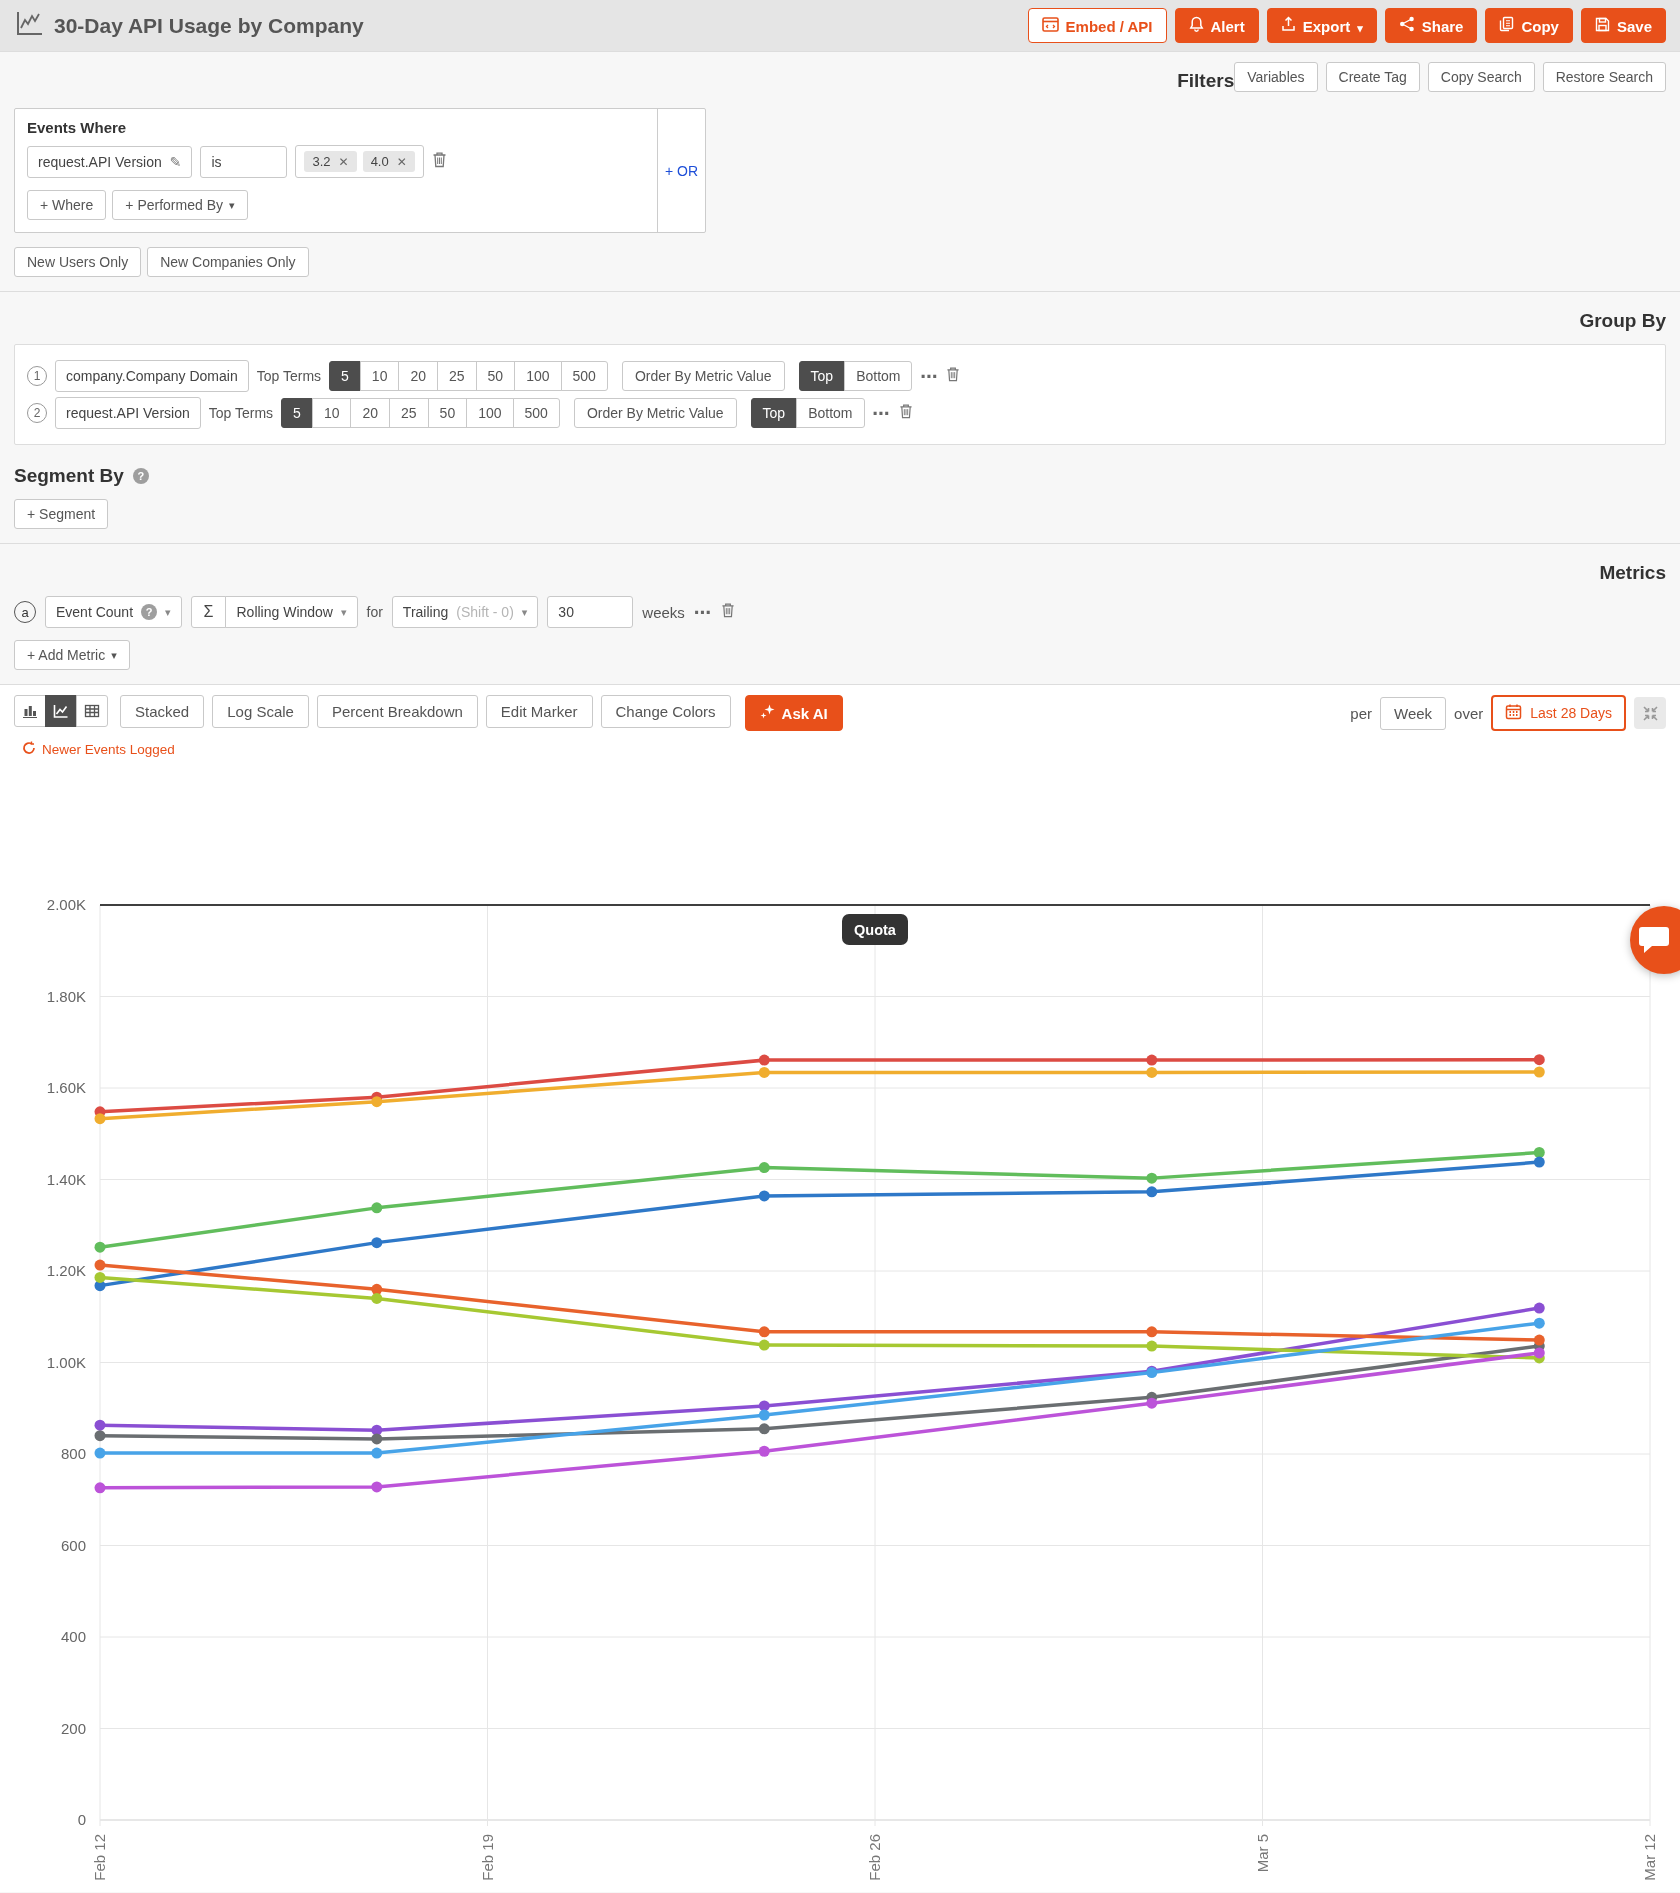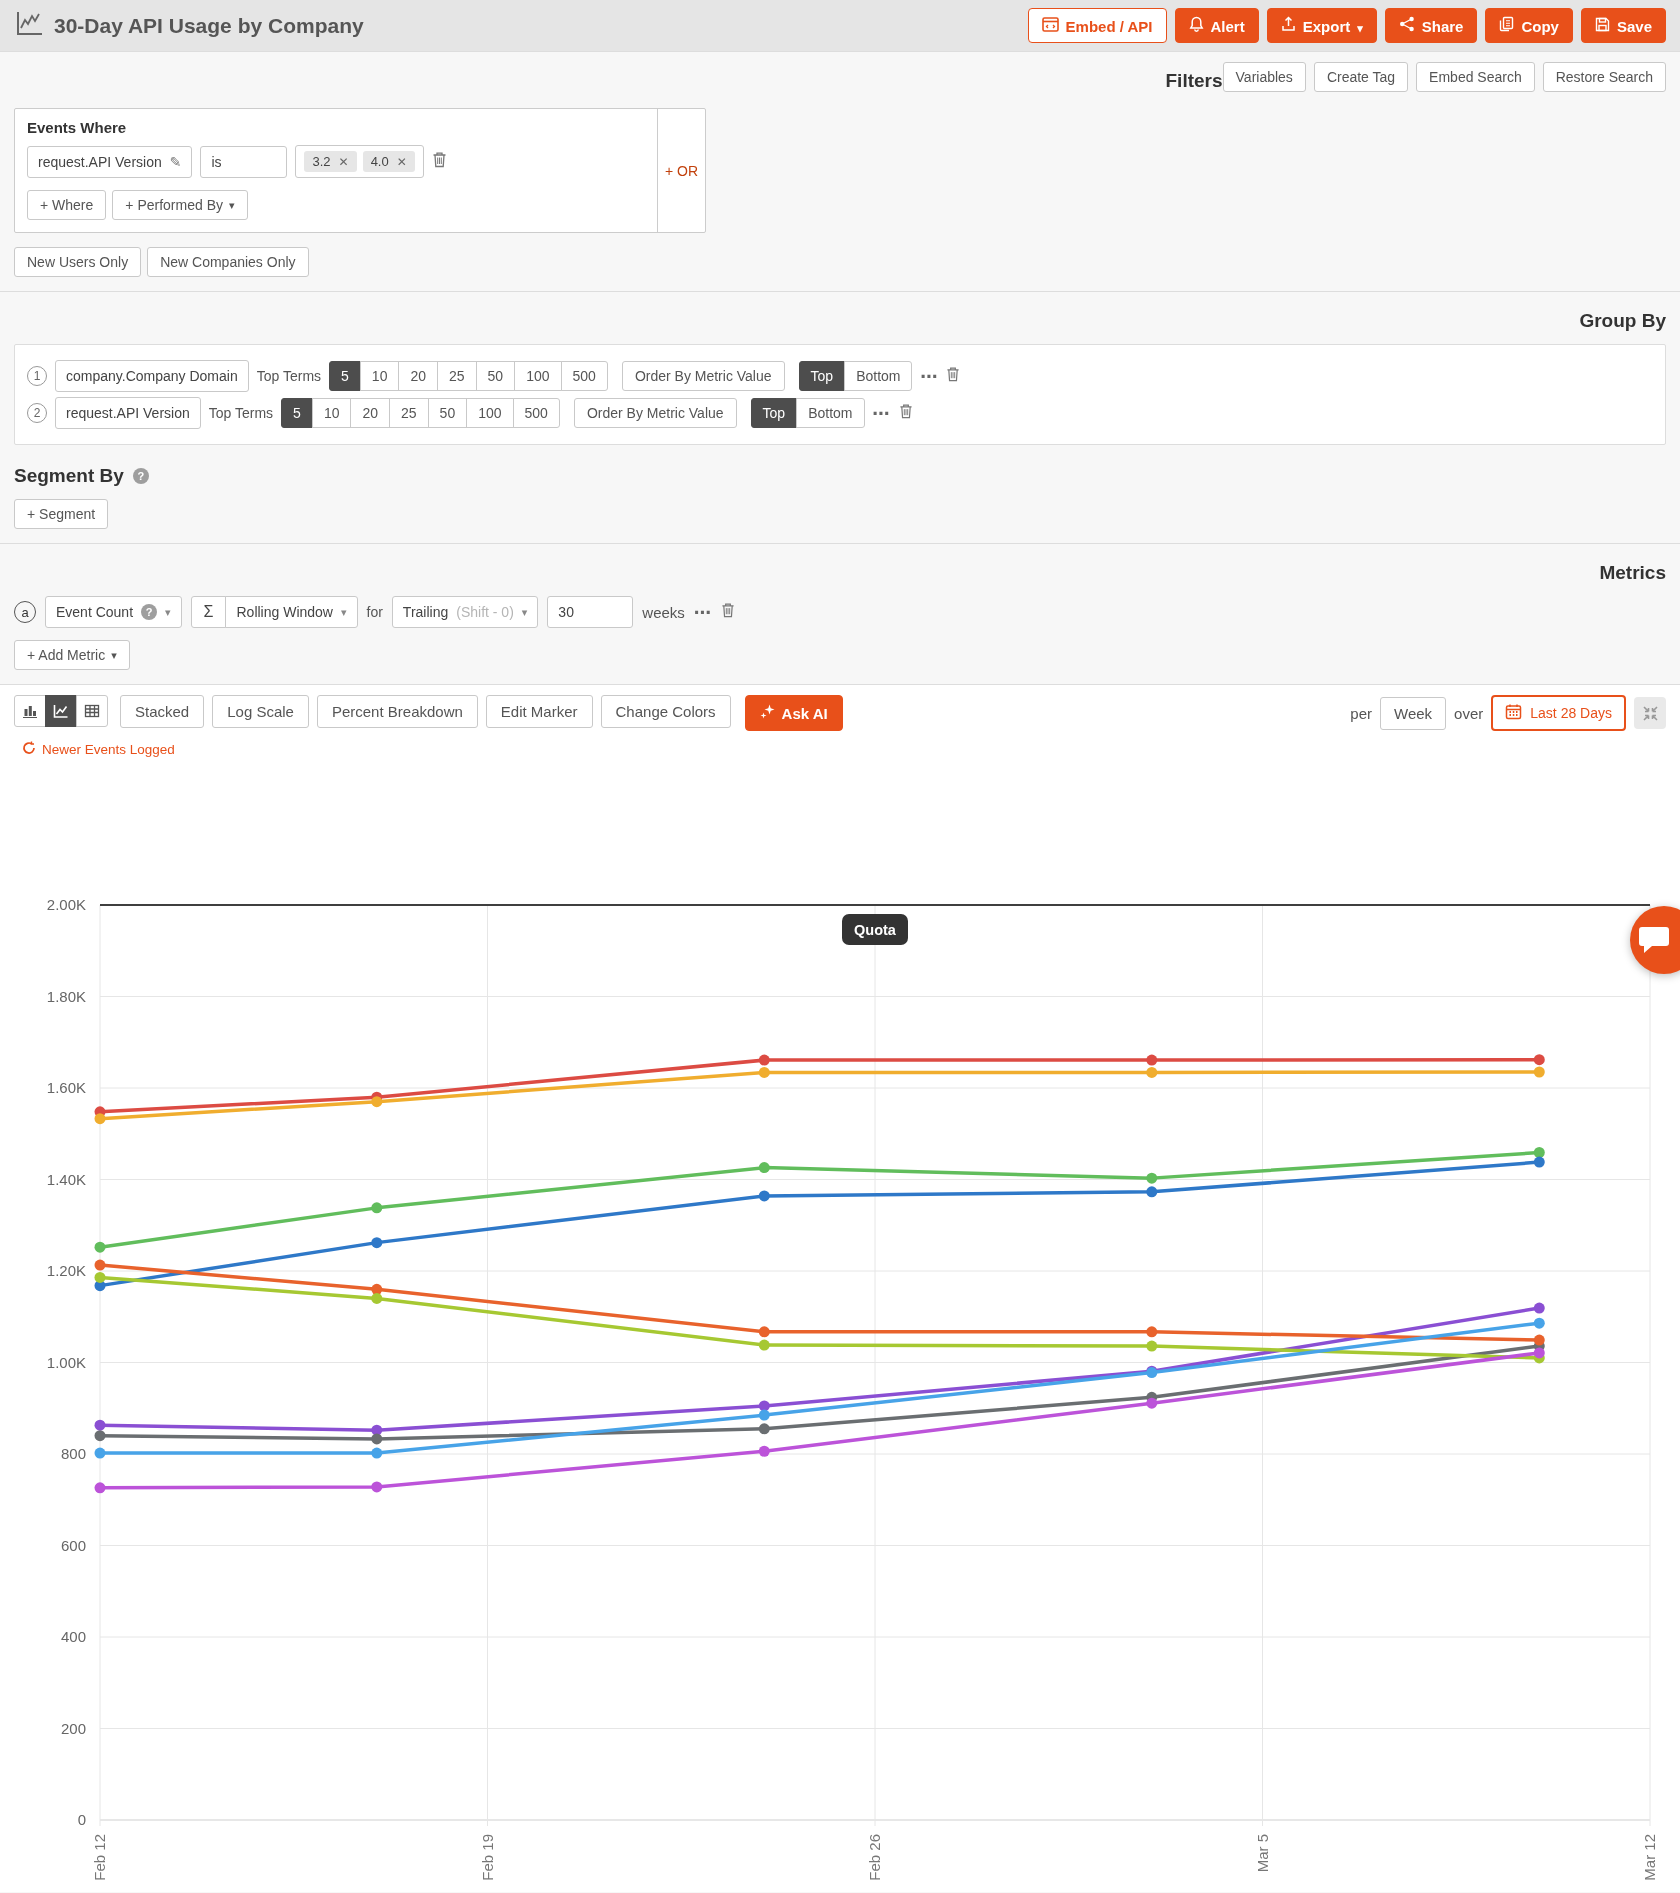--- a/index.html
+++ b/index.html
@@ -57,21 +57,21 @@
   }
   .op-box { width:87px; }
   .chips-box { display:flex; gap:6px; padding:5px 8px; }
   .chip {
     background:#e6e6e6; border-radius:3px; padding:3px 8px; font-size:13px;
     color:#444; display:flex; align-items:center; gap:8px;
   }
   .chip .x { color:#666; font-weight:700; cursor:pointer; font-size:12px; }
   .or-cell {
     border-left:1px solid #ccc; width:48px; display:flex; align-items:center;
-    justify-content:center; font-size:14px; color:#c2410c; cursor:pointer;
+    justify-content:center; font-size:14px; color:#1d4ed8; cursor:pointer;
   }
   .sub-btn-row { display:flex; gap:6px; margin-top:12px; }
   
   .group-panel { background:#fff; border:1px solid #ddd; border-radius:2px; padding:10px 12px; }
   .gb-row { display:flex; align-items:center; gap:8px; margin:5px 0; }
   .idx-circle {
     width:20px; height:20px; border:1px solid #999; border-radius:50%;
     display:inline-flex; align-items:center; justify-content:center;
     font-size:12px; color:#666; flex:none;
   }
@@ -214,21 +214,21 @@
     </button>
   </div>
 </div>
 
 <div class="section">
   <div class="filters-top">
     <div class="sec-heading">Filters</div>
     <div class="filters-actions">
       <button class="btn">Variables</button>
       <button class="btn">Create Tag</button>
-      <button class="btn">Embed Search</button>
+      <button class="btn">Copy Search</button>
       <button class="btn">Restore Search</button>
     </div>
   </div>
 
   <div class="filter-panel">
     <div class="filter-main">
       <div class="events-where">Events Where</div>
       <div class="filter-row">
         <div class="field-box">
           <span>request.API Version</span>

